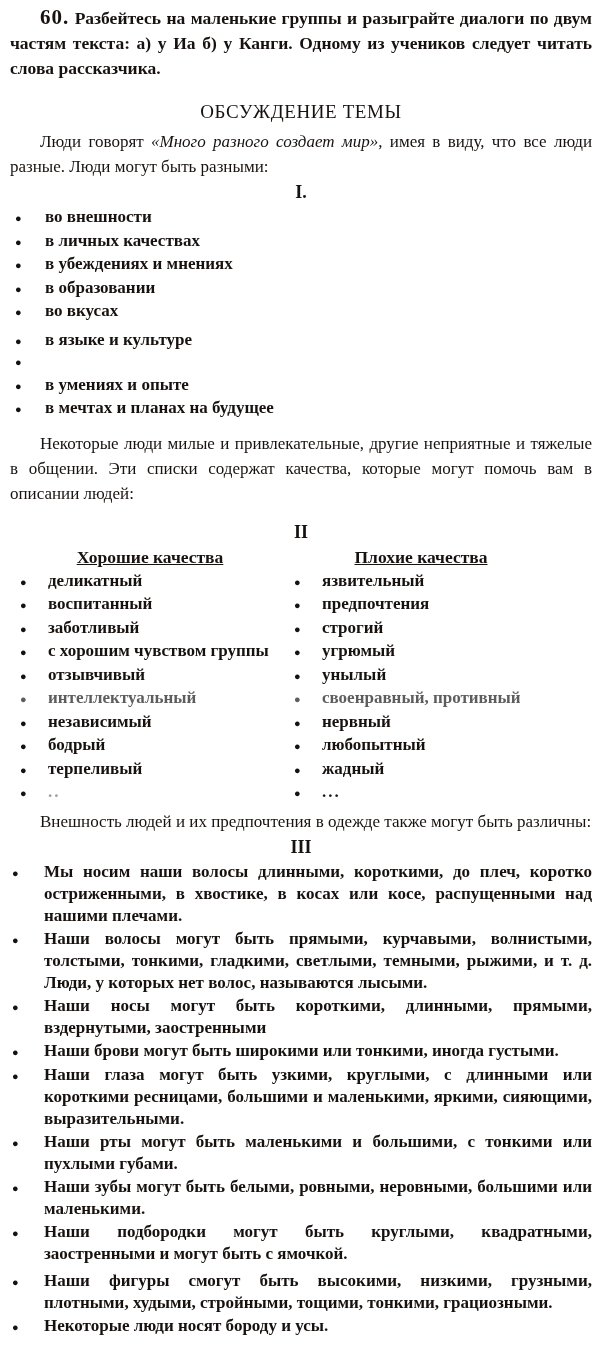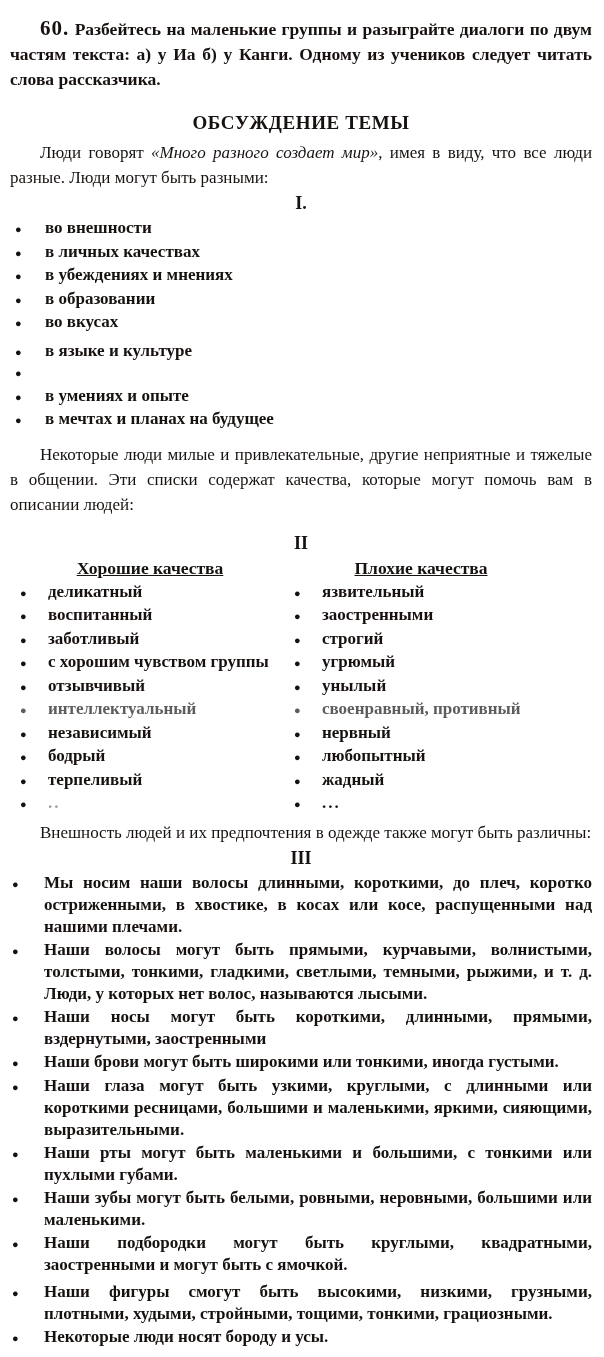--- a/index.html
+++ b/index.html
@@ -1,25 +1,25 @@
 <!DOCTYPE html>
 <html lang="ru"><head>
 <meta charset="utf-8">
 <style>
   html,body{margin:0;padding:0;}
   body{
     width:604px;height:1357px;overflow:hidden;background:#ffffff;
     color:#17120f;font-family:"Liberation Serif",serif;font-size:17px;
   }
-  .page{padding:16px 12px 0 10px;}
+  .page{padding:5px 12px 0 10px;}
   
   .intro{font-weight:700;text-align:justify;text-indent:30px;line-height:25px;margin:0;font-size:17.5px;}
   .intro .num{font-size:21px;letter-spacing:1px;}
   
-  .topic-heading{text-align:center;font-weight:700;font-size:19px;letter-spacing:.6px;margin:20px 0 6px;}
+  .topic-heading{text-align:center;font-weight:400;font-size:19px;letter-spacing:.6px;margin:20px 0 6px;}
   .numeral{text-align:center;font-weight:700;font-size:18px;margin:3px 0 3px;}
   
   .para{text-align:justify;text-indent:30px;line-height:25px;margin:4px 0 2px;}
   .para .q{font-style:italic;}
   
   ul.blist{list-style:none;margin:2px 0 0;padding:0;font-weight:700;}
   ul.blist li{display:flex;align-items:baseline;line-height:21.5px;}
   ul.blist .b{flex:0 0 30px;padding-left:5px;font-size:11px;}
   ul.blist li.gap{margin-top:5px;}
   
@@ -142,21 +142,21 @@
     </div>
     <div class="col-bad">
       <div class="colhead">Плохие качества</div>
       <ul class="blist">
         <li>
             <span class="b">●</span>
             <span>язвительный</span>
           </li>
         <li>
             <span class="b">●</span>
-            <span>заостренными</span>
+            <span>предпочтения</span>
           </li>
         <li>
             <span class="b">●</span>
             <span>строгий</span>
           </li>
         <li>
             <span class="b">●</span>
             <span>угрюмый</span>
           </li>
         <li>

